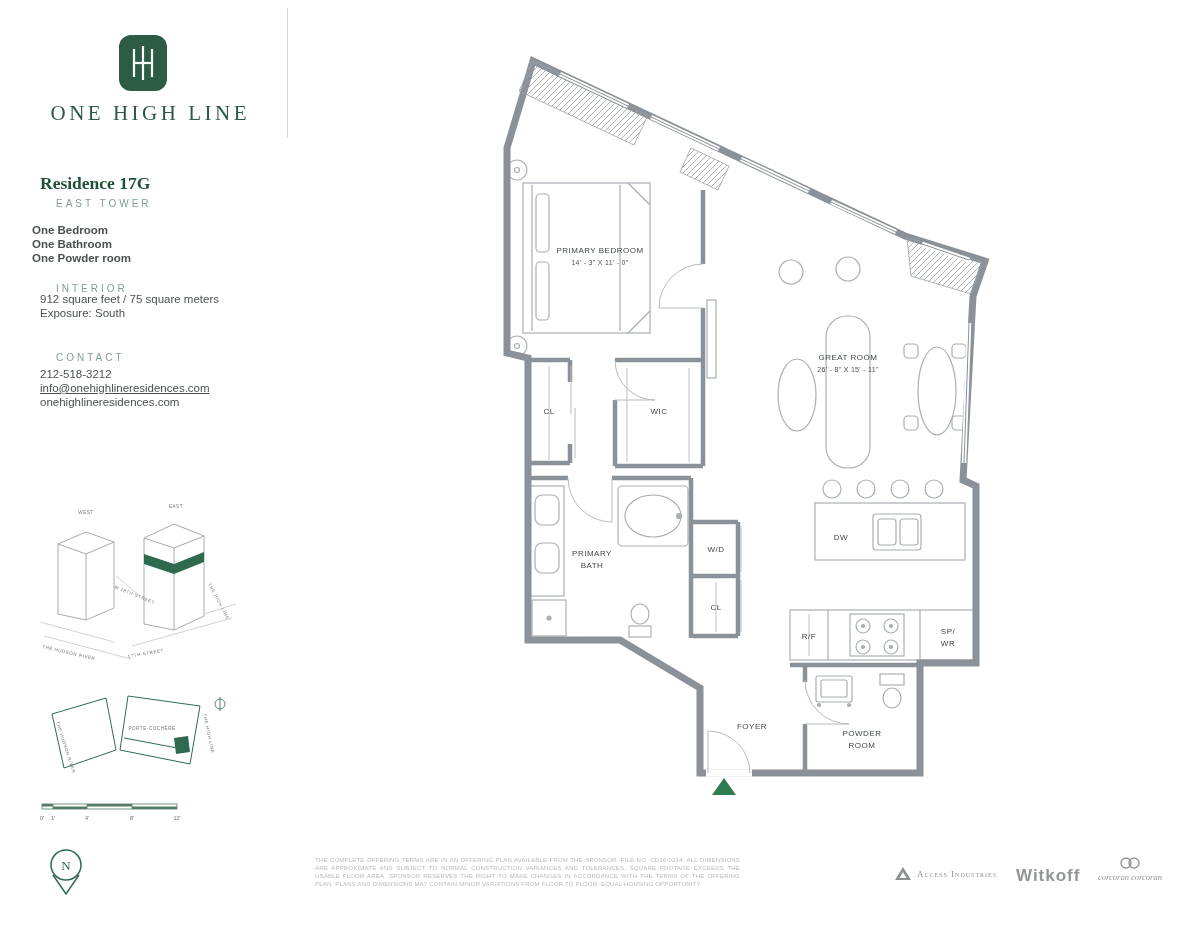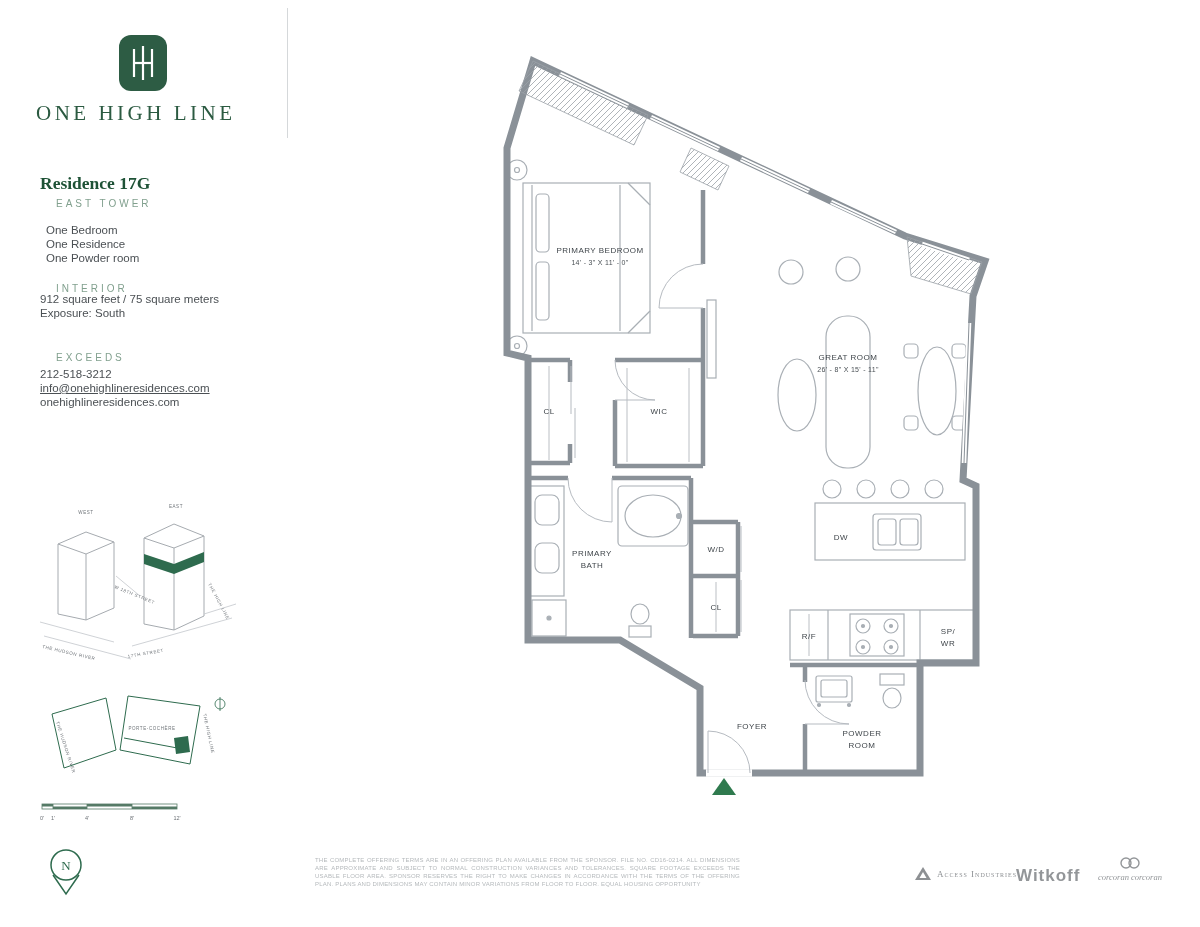--- a/index.html
+++ b/index.html
@@ -1,21 +1,21 @@
 <!DOCTYPE html>
 <html><head>
 <meta charset="utf-8">
 <style>
   * { margin:0; padding:0; box-sizing:border-box; }
   body { background:#ffffff; font-family:"Liberation Sans", sans-serif; }
   .page { position:relative; width:1200px; height:927px; background:#ffffff; overflow:hidden; }
   .abs { position:absolute; }
 
   .brand-name { font-family:"Liberation Serif", serif; font-size:21px; letter-spacing:3.5px;
-    color:#2b5a41; text-align:left; width:214px; }
+    color:#2b5a41; text-align:right; width:214px; }
   .v-rule { width:1px; background:#d5d8da; }
 
   .res-title { font-family:"Liberation Serif", serif; font-weight:bold; font-size:17.5px; color:#1e5236; }
   .sec-label { font-size:10px; letter-spacing:3px; color:#81a08e;padding-left:16px; }
   .body-text { font-size:11.5px; color:#4b5054; line-height:14px; }
 
   .disclaimer { font-size:6px; line-height:8px; color:#b5b9bc; letter-spacing:0.2px;
     text-transform:uppercase; text-align:justify; }
 
   .logo-access { display:flex; align-items:center; gap:6px; color:#8d9093;
@@ -45,31 +45,31 @@
       <line x1="34" y1="15" x2="34" y2="43"></line>
       <line x1="16" y1="29" x2="34" y2="29"></line>
     </g>
   </svg>
   <div class="abs brand-name" style="left:36px; top:101px;">ONE HIGH LINE</div>
   <div class="abs v-rule" style="left:287px; top:8px; height:130px;"></div>
 
   <div class="abs res-title" style="left:40px; top:173px;">Residence 17G</div>
   <div class="abs sec-label" style="left:40px; top:198px;">EAST TOWER</div>
 
-  <div class="abs body-text" style="left:46px; top:223px;">
+  <div class="abs body-text" style="left:32px; top:223px;font-weight:bold;">
     <div>One Bedroom</div>
-    <div>One Residence</div>
+    <div>One Bathroom</div>
     <div>One Powder room</div>
   </div>
 
   <div class="abs sec-label" style="left:40px; top:283px;">INTERIOR</div>
   <div class="abs body-text" style="left:40px; top:292px;">912 square feet / 75 square meters</div>
   <div class="abs body-text" style="left:40px; top:306px;">Exposure: South</div>
 
-  <div class="abs sec-label" style="left:40px; top:352px;">EXCEEDS</div>
+  <div class="abs sec-label" style="left:40px; top:352px;">CONTACT</div>
   <div class="abs body-text" style="left:40px; top:367px;">212-518-3212</div>
   <div class="abs body-text" style="left:40px; top:381px;text-decoration:underline;">info@onehighlineresidences.com</div>
   <div class="abs body-text" style="left:40px; top:395px;">onehighlineresidences.com</div>
 
   <svg class="abs" style="left:36px; top:496px;" width="205" height="172" viewBox="0 0 205 172">
     <g stroke="#a6abb0" stroke-width="1" fill="#ffffff">
       <polygon points="22,118 22,48 50,36 78,46 78,112 50,124"></polygon>
       <polyline points="22,48 50,58 78,46" fill="none"></polyline>
       <line x1="50" y1="58" x2="50" y2="124"></line>
     </g>
@@ -295,21 +295,21 @@
       <text class="plan-label" x="402" y="700" text-anchor="middle">ROOM</text>
       <text class="plan-label" x="381" y="492" text-anchor="middle">DW</text>
       <text class="plan-label" x="349" y="591" text-anchor="middle">R/F</text>
       <text class="plan-label" x="488" y="586" text-anchor="middle">SP/</text>
       <text class="plan-label" x="488" y="598" text-anchor="middle">WR</text>
     </g>
   </svg>
 
   <div class="abs disclaimer" style="left:315px; top:856px; width:425px;">THE COMPLETE OFFERING TERMS ARE IN AN OFFERING PLAN AVAILABLE FROM THE SPONSOR. FILE NO. CD16-0214. ALL DIMENSIONS ARE APPROXIMATE AND SUBJECT TO NORMAL CONSTRUCTION VARIANCES AND TOLERANCES. SQUARE FOOTAGE EXCEEDS THE USABLE FLOOR AREA. SPONSOR RESERVES THE RIGHT TO MAKE CHANGES IN ACCORDANCE WITH THE TERMS OF THE OFFERING PLAN. PLANS AND DIMENSIONS MAY CONTAIN MINOR VARIATIONS FROM FLOOR TO FLOOR. EQUAL HOUSING OPPORTUNITY</div>
 
-  <div class="abs logo-access" style="left:915px; top:866px;justify-content:flex-end;">
+  <div class="abs logo-access" style="left:895px; top:866px;justify-content:flex-end;">
     <svg width="16" height="15" viewBox="0 0 16 15">
       <polygon points="8,1 16,14 0,14" fill="#8d9093"></polygon>
       <polygon points="8,6 11.5,12 4.5,12" fill="#ffffff"></polygon>
     </svg>
     <span>Access Industries</span>
   </div>
 
   <div class="abs logo-witkoff" style="left:1016px; top:866px;">Witkoff</div>
 
   <div class="abs logo-corcoran" style="left:1090px; top:856px;">

